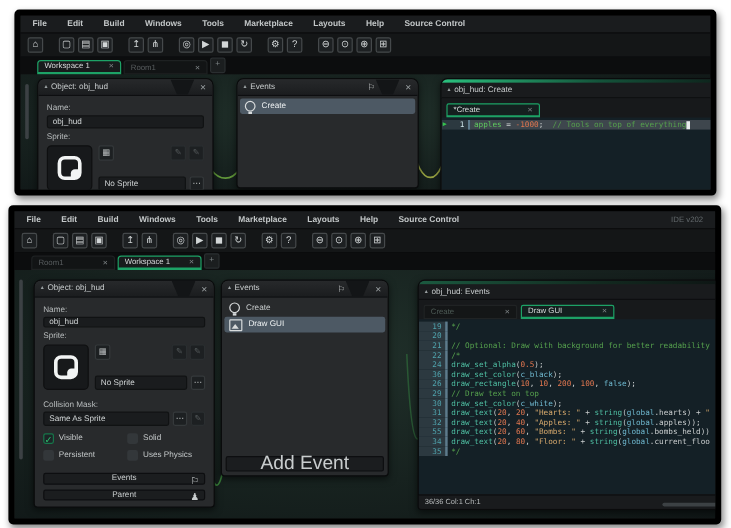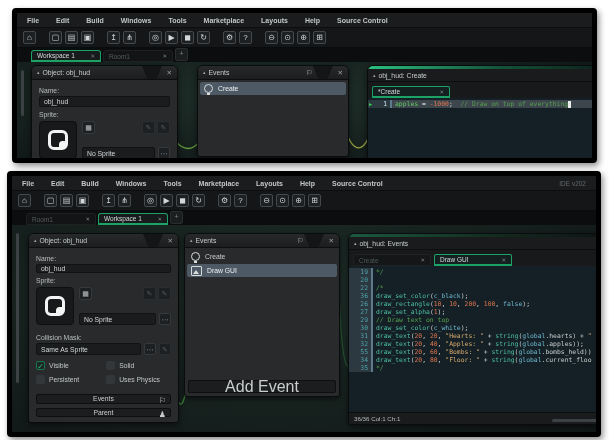--- a/index.html
+++ b/index.html
@@ -257,21 +257,21 @@
         <div class="ed-tabs">
             <span class="ed-tab active">
               <span>*Create</span>
               <span class="tab-close">✕</span>
             </span>
           </div>
         <div class="editor">
             <div class="cl-row cur">
               <span class="cur-arrow">▶</span>
               <span class="ln">1</span>
-              <span class="lc"><span class="tk-bi">apples</span><span class="tk-pl"> = </span><span class="tk-num">-1000</span><span class="tk-pl">;  </span><span class="tk-com">// Draw on top of everything</span><span class="cursor"></span></span>
+              <span class="lc"><span class="tk-bi">apples</span><span class="tk-pl"> = </span><span class="tk-num">-1000</span><span class="tk-pl">;  </span><span class="tk-com">// Tools on top of everything</span><span class="cursor"></span></span>
             </div>
           </div>
       </div>
     </div>
   </div>
 
   <div class="shot" id="shot2">
     <div class="menubar">
         <span class="menu-item">File</span>
         <span class="menu-item">Edit</span>
@@ -410,21 +410,21 @@
             <span>Events</span>
             <span class="btn-ico">⚐</span>
           </div>
           <div class="wide-btn">
             <span>Parent</span>
             <span class="btn-ico">♟</span>
           </div>
         </div>
       </div>
 
-      <div class="panel" style="left:172px;top:8px;width:156px;height:164px;z-index:1;">
+      <div class="panel" style="left:172px;top:8px;width:140px;height:164px;z-index:1;">
         <div class="panel-h">
           <span class="tri">▴</span>
           <span>Events</span>
           <span class="flag-ico">⚐</span>
           <span class="notch"></span>
           <span class="panel-x" style="margin-left:0;">✕</span>
         </div>
         <div class="ev-list">
             <div class="ev-item">
               <span class="ico-bulb"></span>
@@ -461,34 +461,38 @@
         <div class="editor">
             <div class="cl-row">
               <span class="ln">19</span>
               <span class="lc"><span class="tk-com">*/</span></span>
             </div>
             <div class="cl-row">
               <span class="ln">20</span>
               <span class="lc"></span>
             </div>
             <div class="cl-row">
+              <span class="ln">21</span>
+              <span class="lc"><span class="tk-com">// Optional: Draw with background for better readability</span></span>
+            </div>
+            <div class="cl-row">
               <span class="ln">22</span>
               <span class="lc"><span class="tk-com">/*</span></span>
             </div>
             <div class="cl-row">
+              <span class="ln">24</span>
+              <span class="lc"><span class="tk-fn">draw_set_alpha</span><span class="tk-pl">(</span><span class="tk-num">0.5</span><span class="tk-pl">);</span></span>
+            </div>
+            <div class="cl-row">
               <span class="ln">36</span>
               <span class="lc"><span class="tk-fn">draw_set_color</span><span class="tk-pl">(</span><span class="tk-kw">c_black</span><span class="tk-pl">);</span></span>
             </div>
             <div class="cl-row">
               <span class="ln">26</span>
               <span class="lc"><span class="tk-fn">draw_rectangle</span><span class="tk-pl">(</span><span class="tk-num">10</span><span class="tk-pl">, </span><span class="tk-num">10</span><span class="tk-pl">, </span><span class="tk-num">200</span><span class="tk-pl">, </span><span class="tk-num">100</span><span class="tk-pl">, </span><span class="tk-kw">false</span><span class="tk-pl">);</span></span>
-            </div>
-            <div class="cl-row">
-              <span class="ln">27</span>
-              <span class="lc"><span class="tk-fn">draw_set_alpha</span><span class="tk-pl">(</span><span class="tk-num">1</span><span class="tk-pl">);</span></span>
             </div>
             <div class="cl-row">
               <span class="ln">29</span>
               <span class="lc"><span class="tk-com">// Draw text on top</span></span>
             </div>
             <div class="cl-row">
               <span class="ln">30</span>
               <span class="lc"><span class="tk-fn">draw_set_color</span><span class="tk-pl">(</span><span class="tk-kw">c_white</span><span class="tk-pl">);</span></span>
             </div>
             <div class="cl-row">

